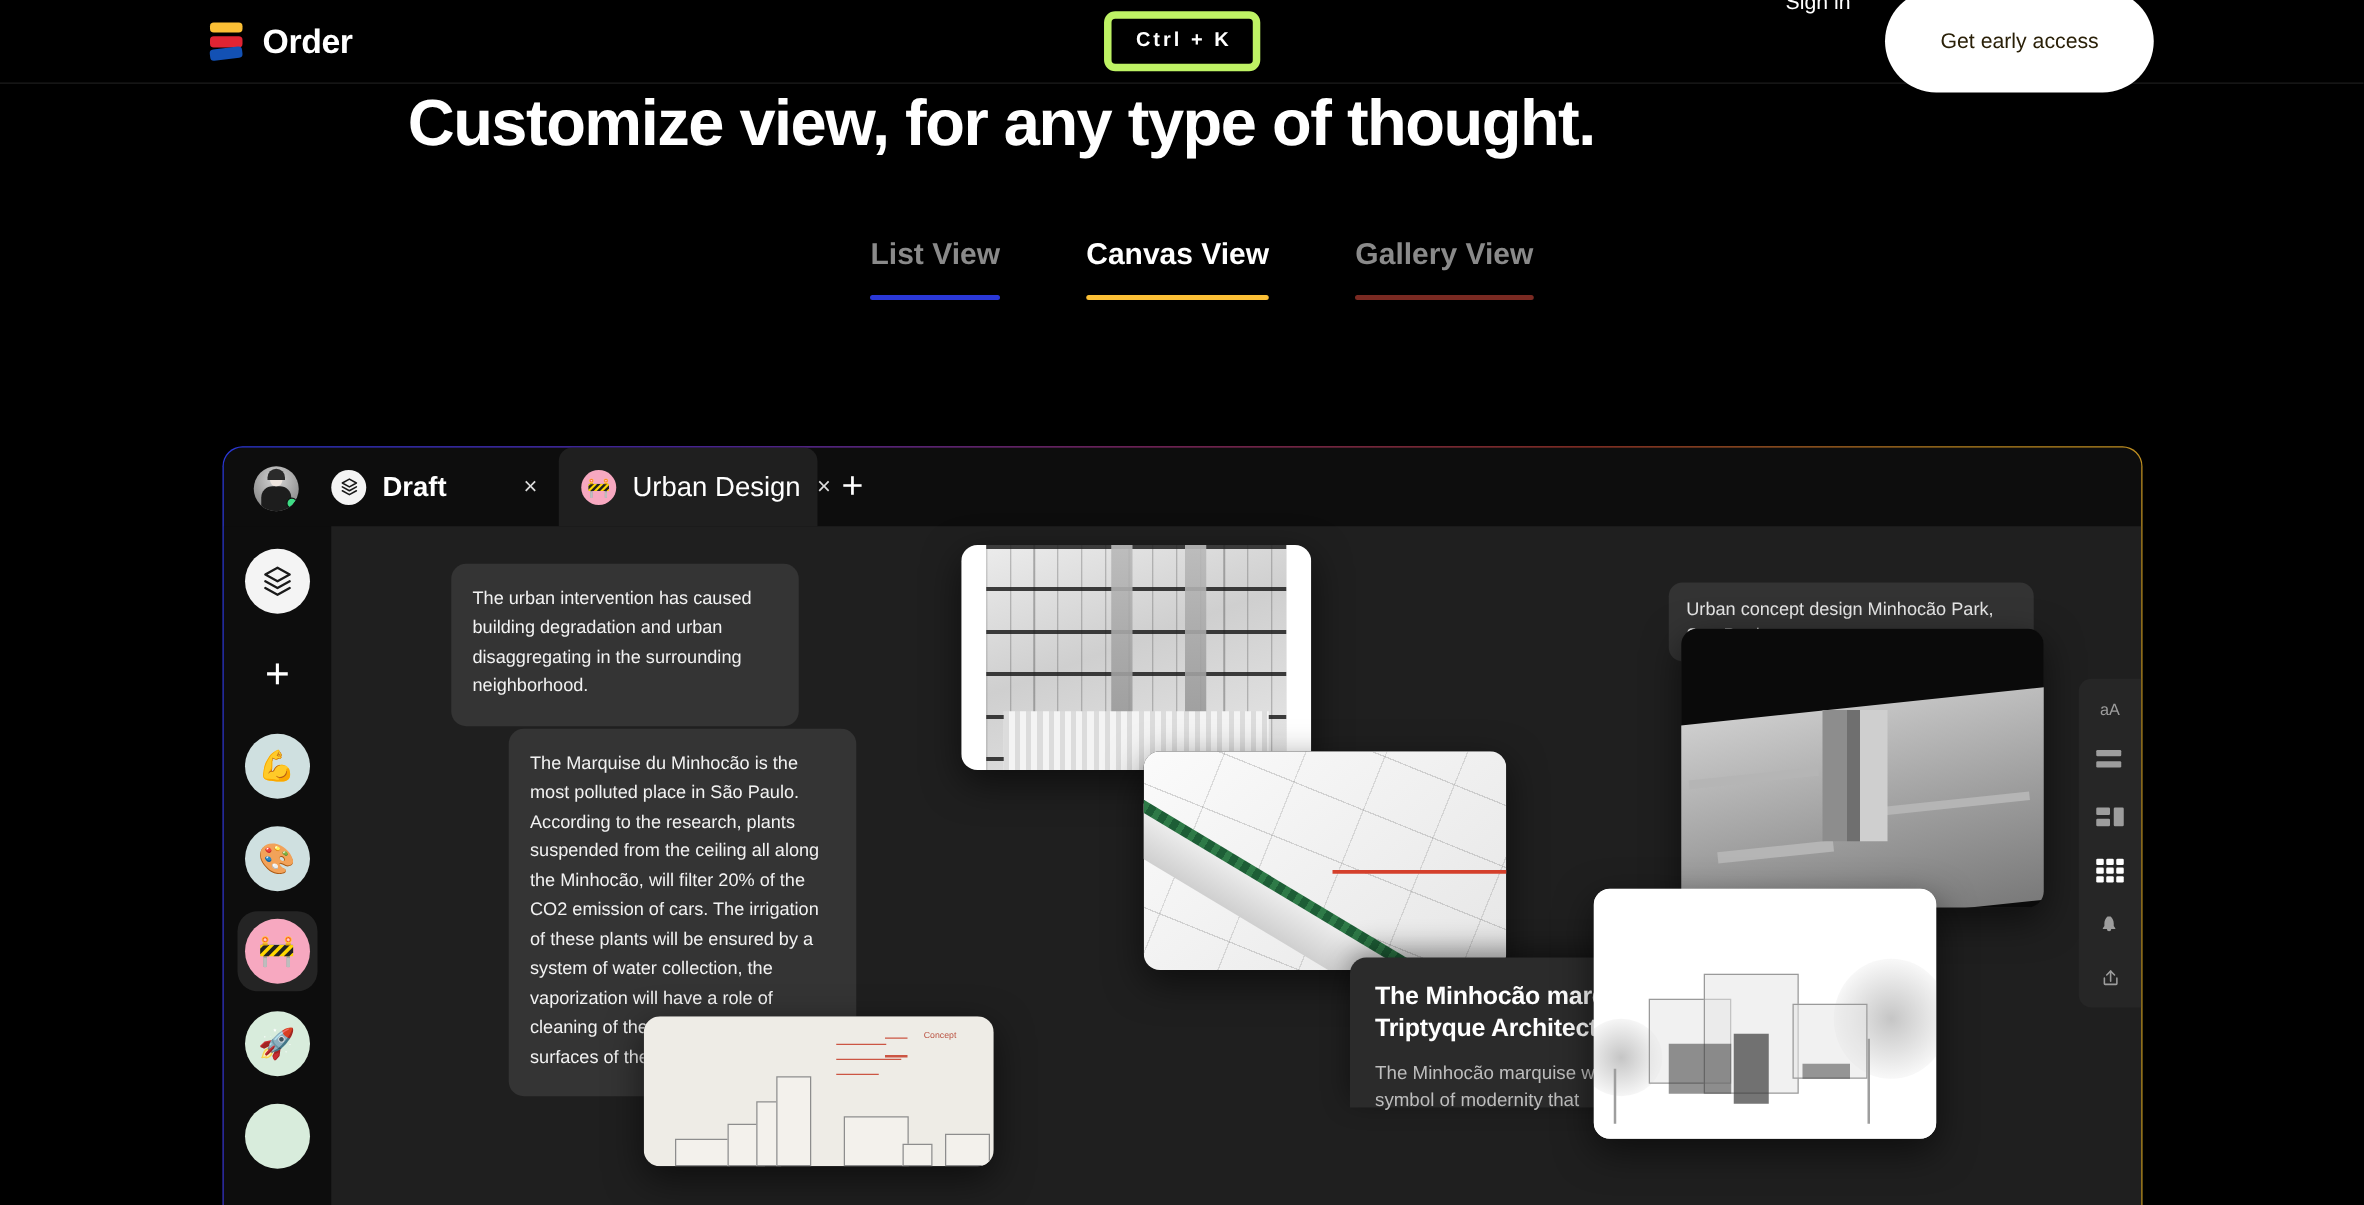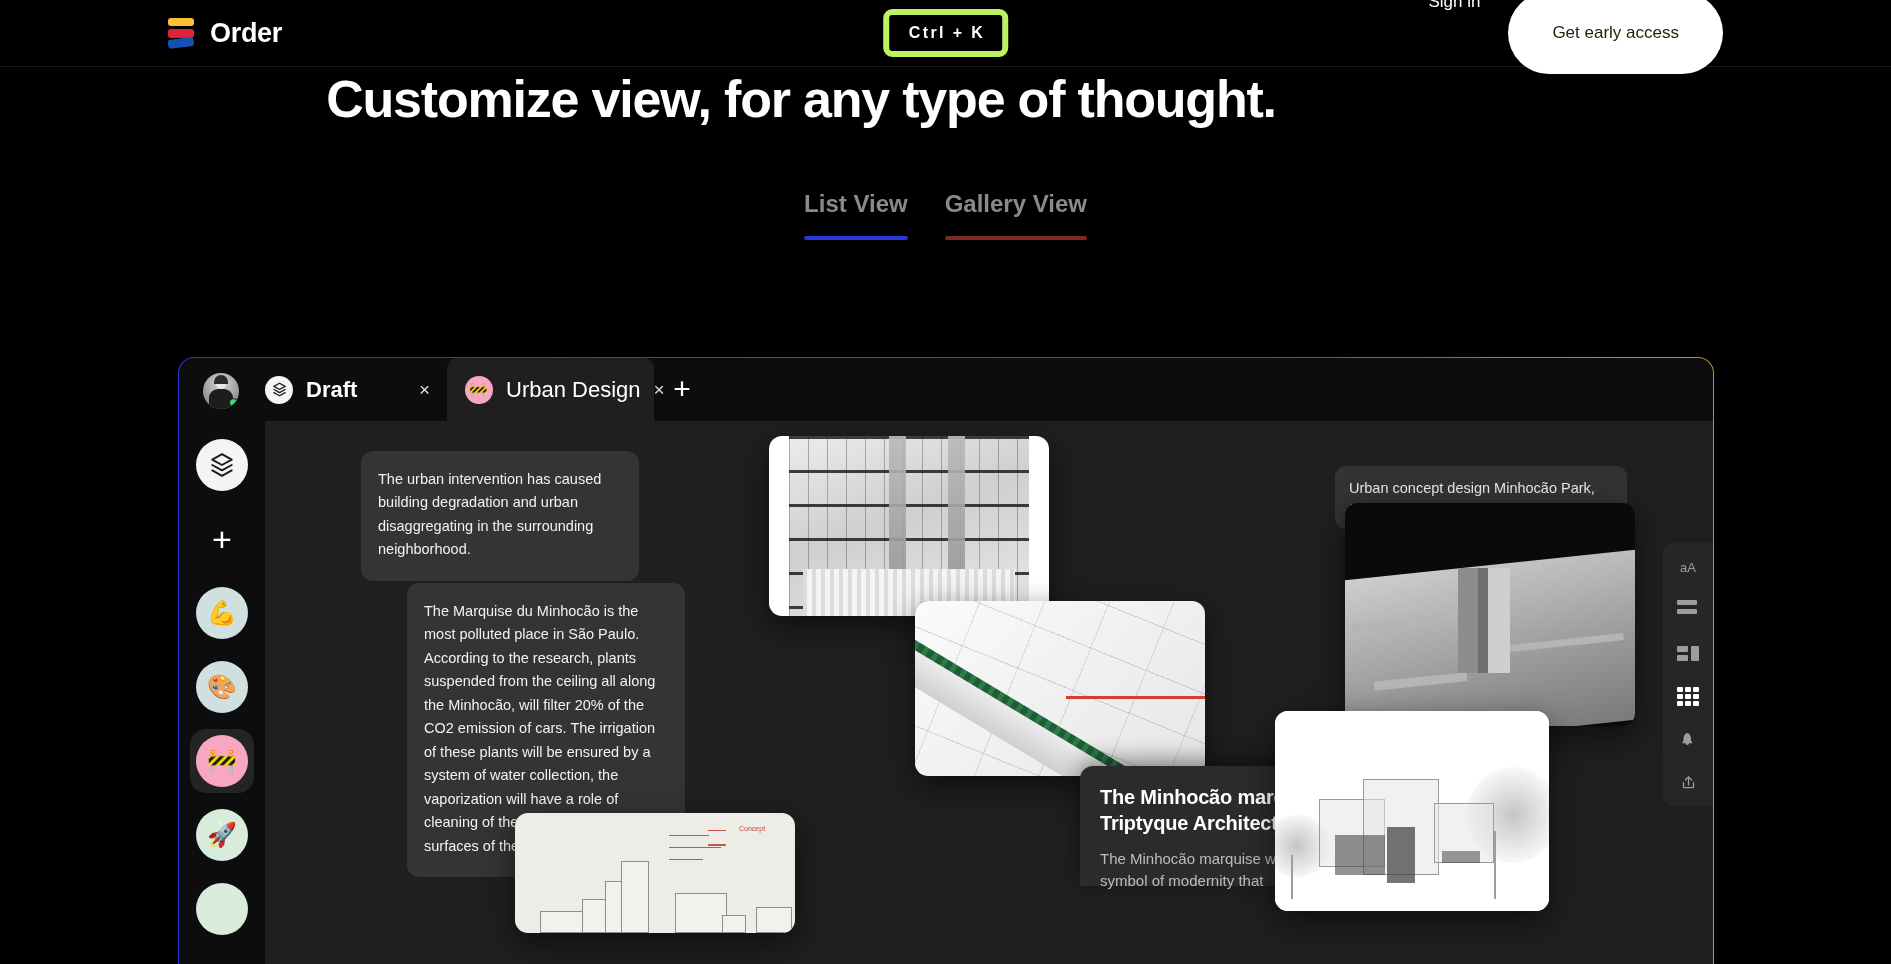--- a/index.html
+++ b/index.html
@@ -44,21 +44,21 @@
   
   .headline {
     position: absolute; top: 69px; left: 0; width: 1602px;
     text-align: center; color: #ffffff;
     font-size: 52px; font-weight: 700; letter-spacing: -1.2px;
   }
   .viewtabs {
     position: absolute; top: 190px; left: 0; width: 1891px;
     display: flex; justify-content: center; gap: 37px;
   }
-  .vtab { padding-bottom: 16px; cursor: pointer; }
+  .vtab { padding-bottom: 16px; cursor: pointer; margin-left: 32px; }
   .vtab-label { display: block; font-size: 24px; font-weight: 700; color: #8a8a8a; text-align: center; }
   .vtab.active .vtab-label { color: #ffffff; }
   .vtab-rule { display: block; height: 4px; border-radius: 2px; margin-top: 18px; }
 
   
   .appwin {
     position: absolute; left: 178px; top: 357px; width: 1536px; height: 660px;
     border-radius: 16px; padding: 1px;
     background: linear-gradient(100deg,#2a38d8 0%, #5a2fc0 22%, #8e2b6e 45%, #a4382c 66%, #b8831f 84%, #c79a22 100%);
     overflow: hidden;
@@ -232,20 +232,24 @@
     <button class="cta">Get early access</button>
   </div>
 </div>
 
 <div class="headline">Customize view, for any type of thought.</div>
 
 <div class="viewtabs">
   <div class="vtab">
     <span class="vtab-label">List View</span>
     <span class="vtab-rule" style="background:#2a38d8"></span>
+  </div>
+  <div class="vtab active">
+    <span class="vtab-label">Canvas View</span>
+    <span class="vtab-rule" style="background:#FBBF35"></span>
   </div>
   <div class="vtab">
     <span class="vtab-label">Gallery View</span>
     <span class="vtab-rule" style="background:#7a2a22"></span>
   </div>
 </div>
 
 <div class="appwin">
 <div class="appwin-inner">
 

